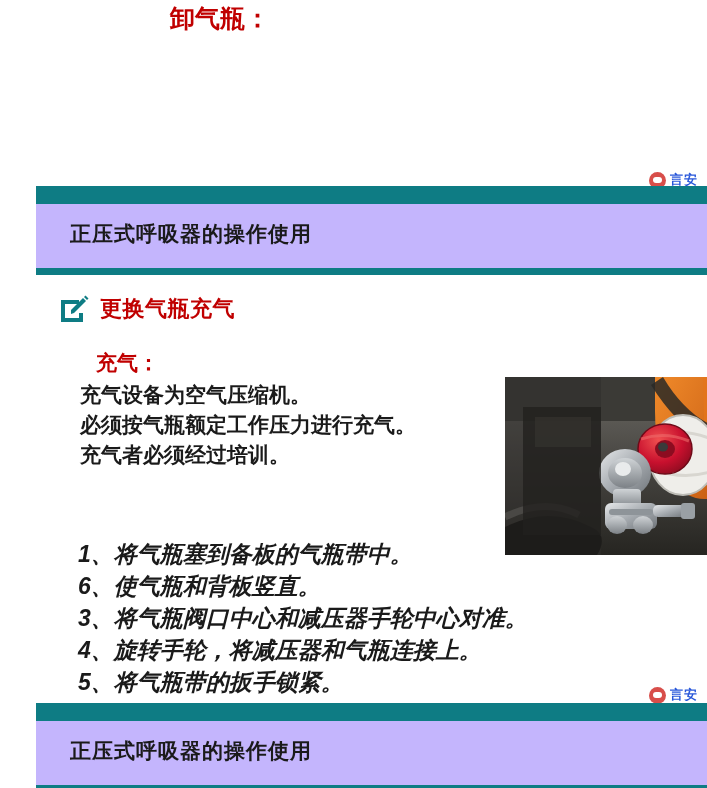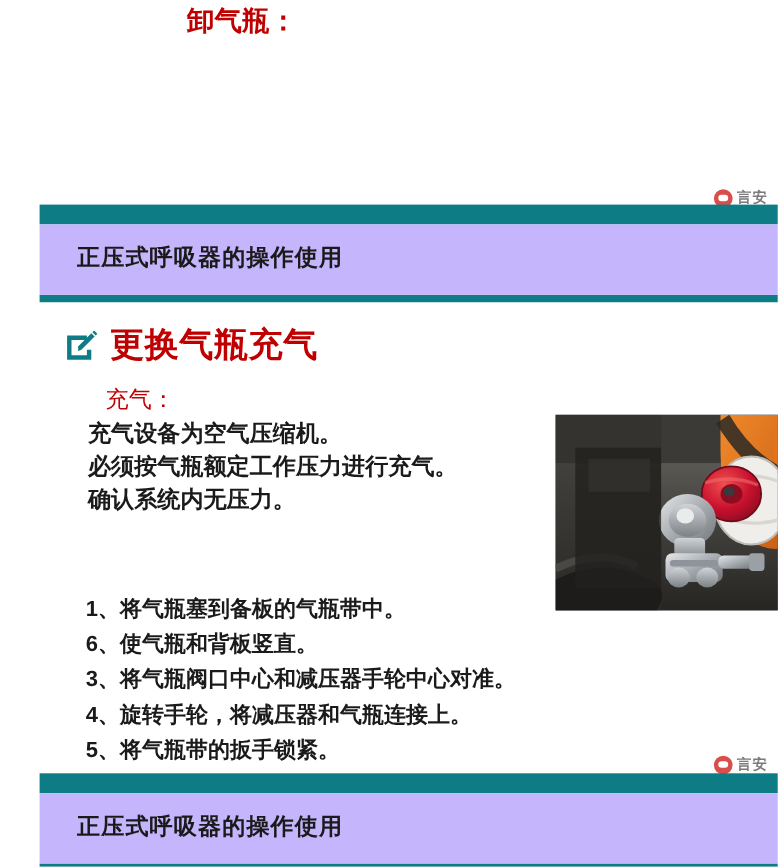--- a/index.html
+++ b/index.html
@@ -72,21 +72,21 @@
     position: absolute;
     left: 4px;
     top: 5px;
     width: 9px;
     height: 6px;
     border-radius: 3px;
     background: #ffffff;
   }
   .wm .wm-text {
     font-size: 13px;
-    color: #737373;
+    color: #1d4ed8;
     font-weight: bold;
     letter-spacing: 1px;
   }
   .wm1 { left: 613px; top: 171px; }
   .wm2 { left: 613px; top: 686px; }
 
   
   .bar {
     position: absolute;
     left: 0;
@@ -134,30 +134,30 @@
     align-items: center;
     gap: 10px;
   }
   .pencil-icon {
     width: 32px;
     height: 32px;
     flex: none;
     display: block;
   }
   .sec-title {
-    font-size: 31px;
+    font-size: 22px;
     font-weight: bold;
     color: #c00000;
     letter-spacing: 0.5px;
   }
 
   .sub-head {
     position: absolute;
     font-size: 21px;
-    font-weight: normal;
+    font-weight: bold;
     color: #c00000;
     letter-spacing: 0px;
     white-space: nowrap;
     text-align: center;
   }
   .sub1 { left: 60px; top: 74px; }
   .sub2 { left: 44px; top: 232px; }
 
   .para {
     position: absolute;
@@ -173,25 +173,26 @@
     white-space: nowrap;
   }
 
   .num-list {
     position: absolute;
     left: 42px;
     top: 263px;
     width: 470px;
   }
   .num-list .li {
-    font-size: 20px;
+    font-size: 23px;
     font-weight: bold;
     color: #1a1a1a;
     line-height: 32px;
     white-space: nowrap;
+    font-style: italic;
   }
 
   
   .photo {
     position: absolute;
     left: 469px;
     top: 102px;
     width: 212px;
     height: 178px;
     overflow: hidden;
@@ -230,21 +231,21 @@
         <path d="M26 4 L29 7 L30.5 5.5 L27.5 2.5 Z" fill="#0e7c84"></path>
       </svg>
       <span class="sec-title">更换气瓶充气</span>
     </div>
 
     <div class="sub-head sub1">充气：</div>
 
     <div class="para">
       <div class="ln">充气设备为空气压缩机。</div>
       <div class="ln">必须按气瓶额定工作压力进行充气。</div>
-      <div class="ln">确认系统内无压力。</div>
+      <div class="ln">充气者必须经过培训。</div>
     </div>
 
 
     <div class="num-list">
       <div class="li">1、将气瓶塞到备板的气瓶带中。</div>
       <div class="li">6、使气瓶和背板竖直。</div>
       <div class="li">3、将气瓶阀口中心和减压器手轮中心对准。</div>
       <div class="li">4、旋转手轮，将减压器和气瓶连接上。</div>
       <div class="li">5、将气瓶带的扳手锁紧。</div>
     </div>

